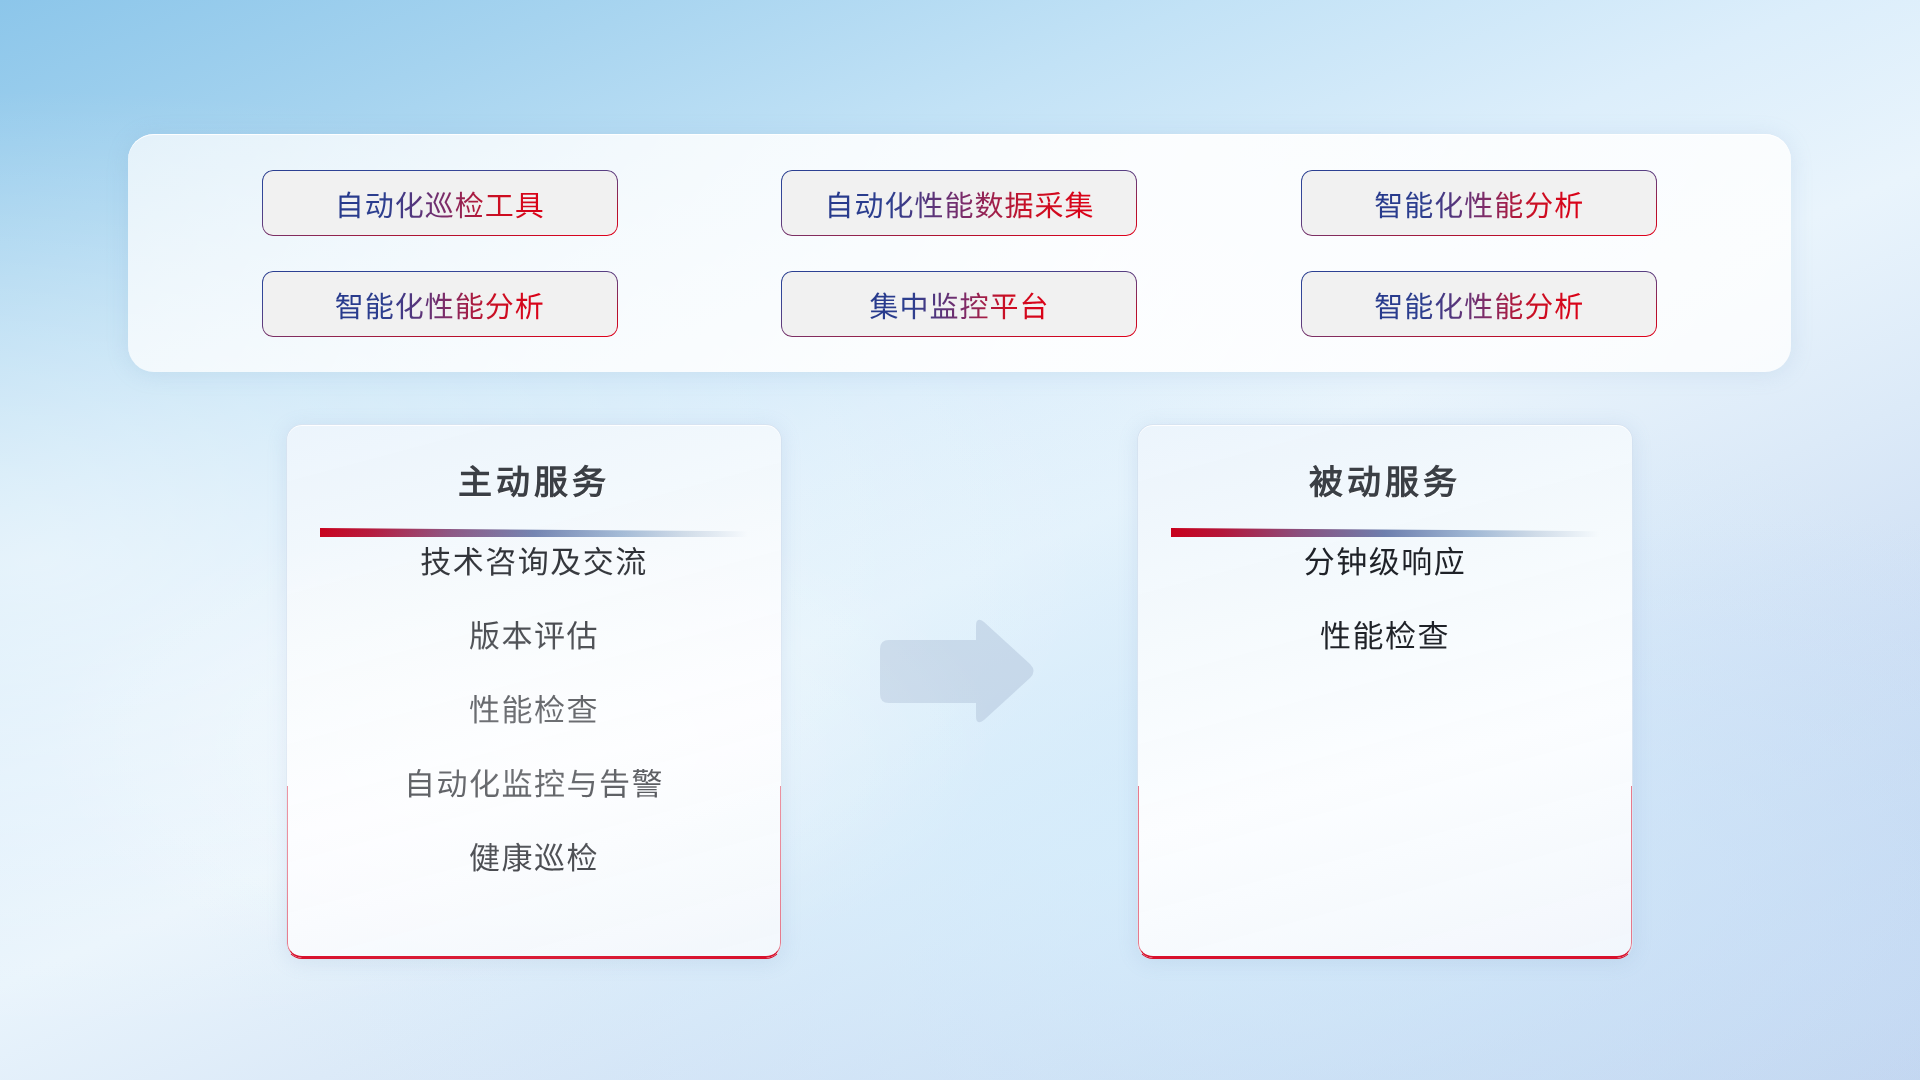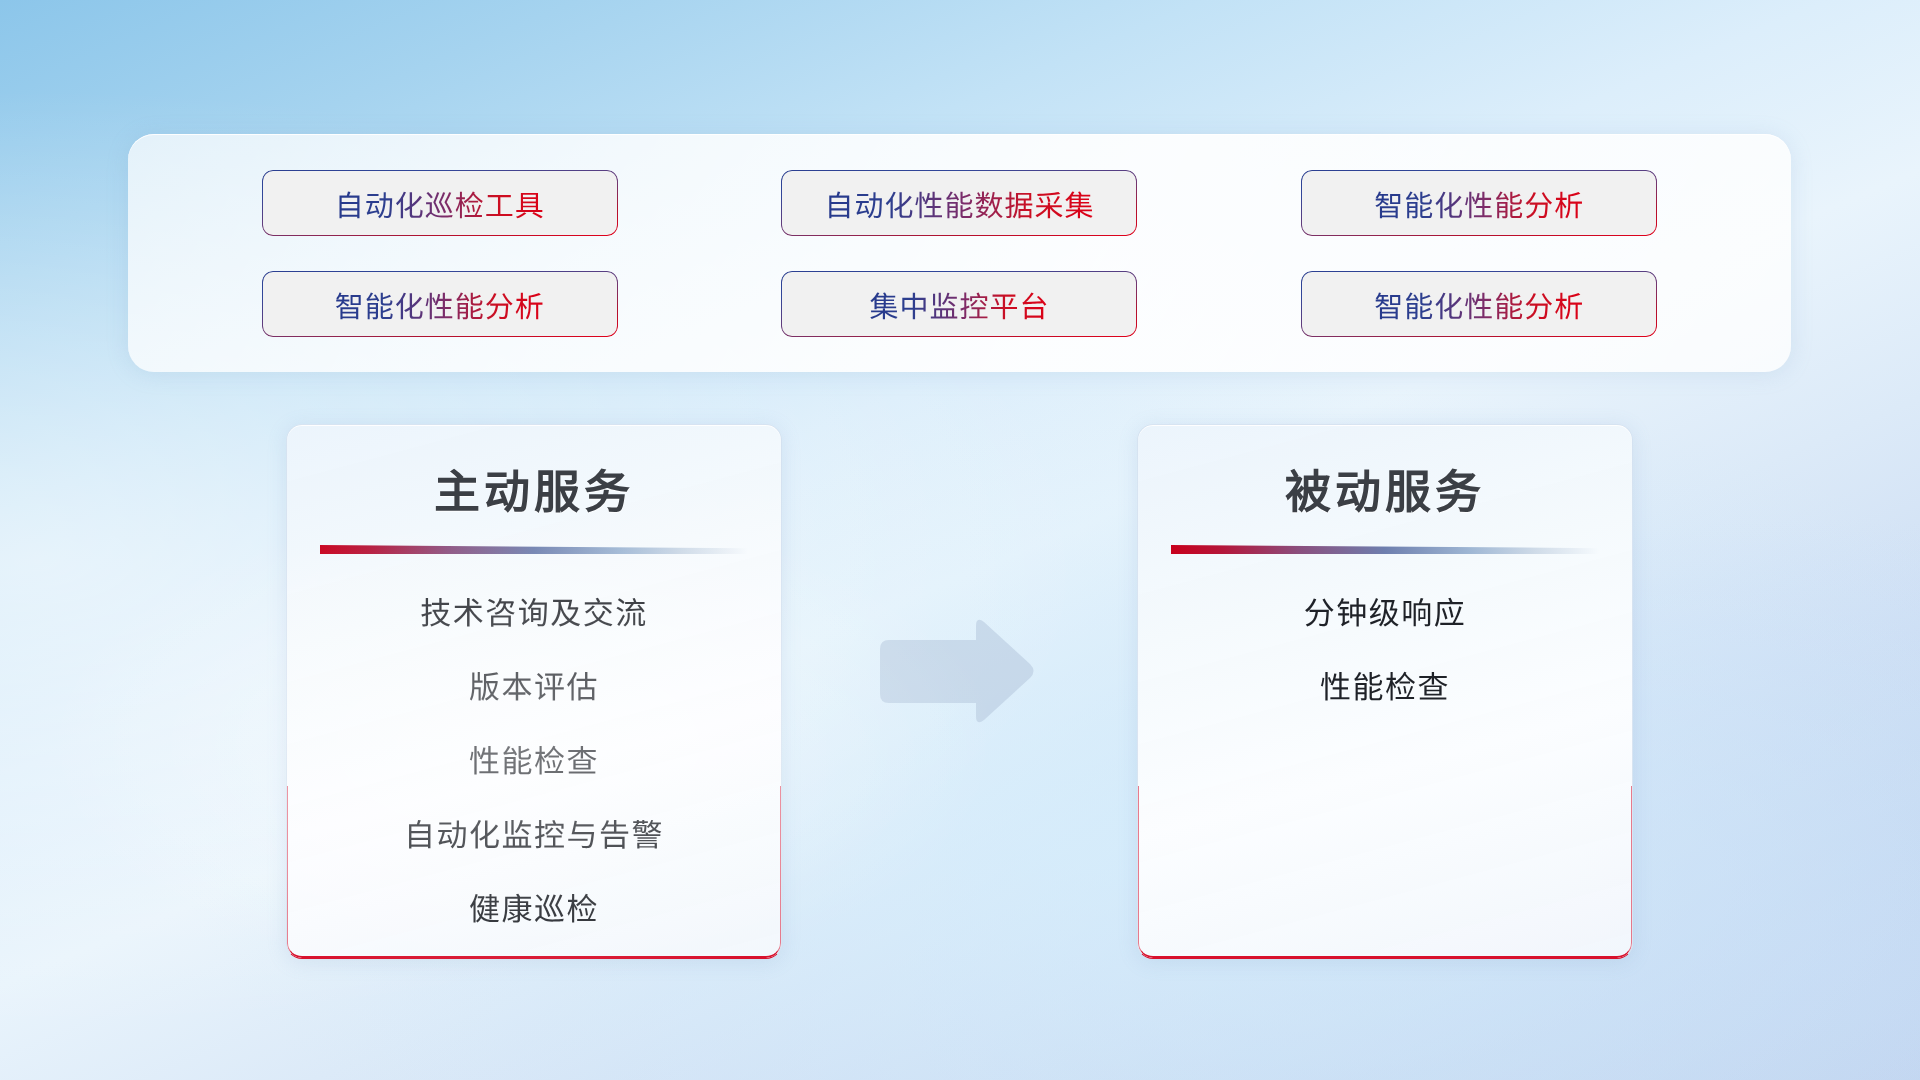--- a/index.html
+++ b/index.html
@@ -155,21 +155,21 @@
     border-right: 1.5px solid rgba(216,17,45,0.55);
     border-bottom: 2px solid #d8112d;
     pointer-events: none;
   }
   .card-left  { left: 286px; }
   .card-right { left: 1137px; }
 
   .card-title {
     text-align: center;
     margin-top: 30px;
-    font-size: 46px;
+    font-size: 34px;
     font-weight: 700;
     letter-spacing: 4px;
     color: #3b3f45;
     text-shadow: 0 1px 1px rgba(255,255,255,0.85);
   }
   .card-rule {
     margin: 24px auto 0;
     width: 428px;
     height: 9px;
     background: linear-gradient(90deg,
@@ -177,21 +177,20 @@
         #b4163a 12%,
         #8a4f7e 30%,
         #6e7fae 50%,
         #9fb7d4 70%,
         #cfdbe8 85%,
         rgba(223,231,240,0) 100%);
     clip-path: polygon(0 0, 100% 35%, 100% 100%, 0 100%);
   }
   .card-list {
     list-style: none;
-    margin-top: 34px;
     padding: 0 24px;
     display: flex;
     flex-direction: column;
     gap: 29px;
   }
   .card-list li {
     text-align: center;
     font-size: 31px;
     font-weight: 400;
     letter-spacing: 1.5px;

